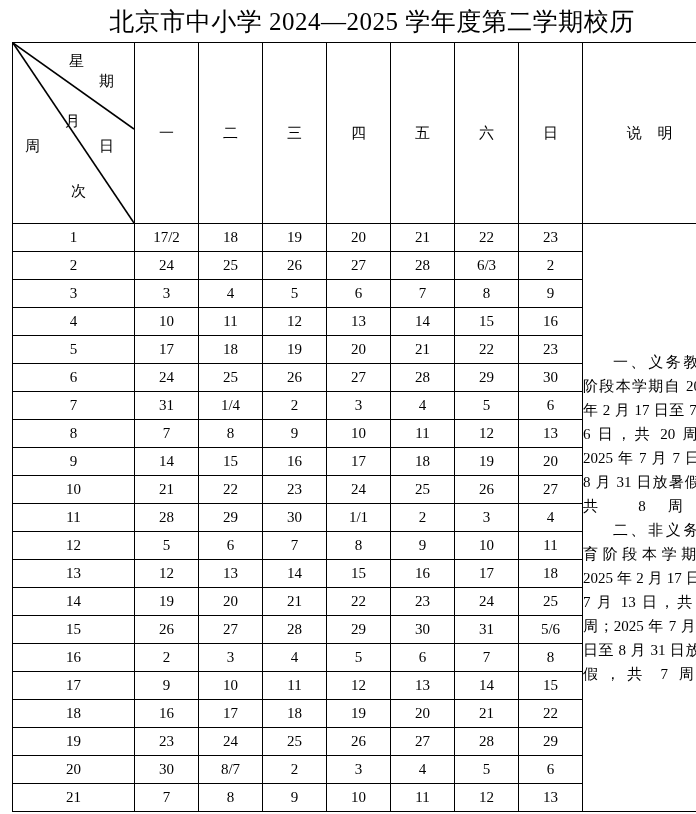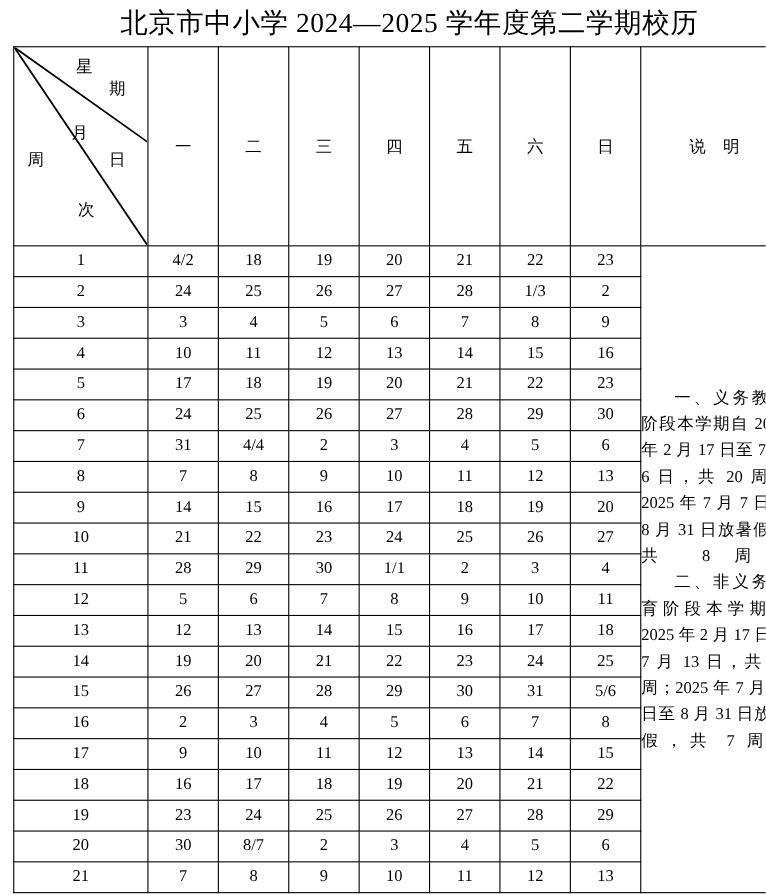--- a/index.html
+++ b/index.html
@@ -174,40 +174,40 @@
           <td class="wd-head">五</td>
           <td class="wd-head">六</td>
           <td class="wd-head">日</td>
           <td class="notes-head">说 明</td>
         </tr>
       </thead>
 
       <tbody id="cal-body">
           <tr>
             <td class="wk-num">1</td>
-            <td class="d-cell">4/2</td>
+            <td class="d-cell">17/2</td>
             <td class="d-cell">18</td>
             <td class="d-cell">19</td>
             <td class="d-cell">20</td>
             <td class="d-cell">21</td>
             <td class="d-cell">22</td>
             <td class="d-cell">23</td>
             <td class="notes-body" rowspan="21">
               <p class="notes-para">一、义务教育阶段本学期自 2025 年 2 月 17 日至 7 月 6 日，共 20 周；2025 年 7 月 7 日至 8 月 31 日放暑假，共 8 周。</p>
               <p class="notes-para">二、非义务教育阶段本学期自 2025 年 2 月 17 日至 7 月 13 日，共 21 周；2025 年 7 月 14 日至 8 月 31 日放暑假，共 7 周。</p>
             </td>
           </tr>
           <tr>
             <td class="wk-num">2</td>
             <td class="d-cell">24</td>
             <td class="d-cell">25</td>
             <td class="d-cell">26</td>
             <td class="d-cell">27</td>
             <td class="d-cell">28</td>
-            <td class="d-cell">1/3</td>
+            <td class="d-cell">6/3</td>
             <td class="d-cell">2</td>
           </tr>
           <tr>
             <td class="wk-num">3</td>
             <td class="d-cell">3</td>
             <td class="d-cell">4</td>
             <td class="d-cell">5</td>
             <td class="d-cell">6</td>
             <td class="d-cell">7</td>
             <td class="d-cell">8</td>
@@ -239,21 +239,21 @@
             <td class="d-cell">25</td>
             <td class="d-cell">26</td>
             <td class="d-cell">27</td>
             <td class="d-cell">28</td>
             <td class="d-cell">29</td>
             <td class="d-cell">30</td>
           </tr>
           <tr>
             <td class="wk-num">7</td>
             <td class="d-cell">31</td>
-            <td class="d-cell">4/4</td>
+            <td class="d-cell">1/4</td>
             <td class="d-cell">2</td>
             <td class="d-cell">3</td>
             <td class="d-cell">4</td>
             <td class="d-cell">5</td>
             <td class="d-cell">6</td>
           </tr>
           <tr>
             <td class="wk-num">8</td>
             <td class="d-cell">7</td>
             <td class="d-cell">8</td>

